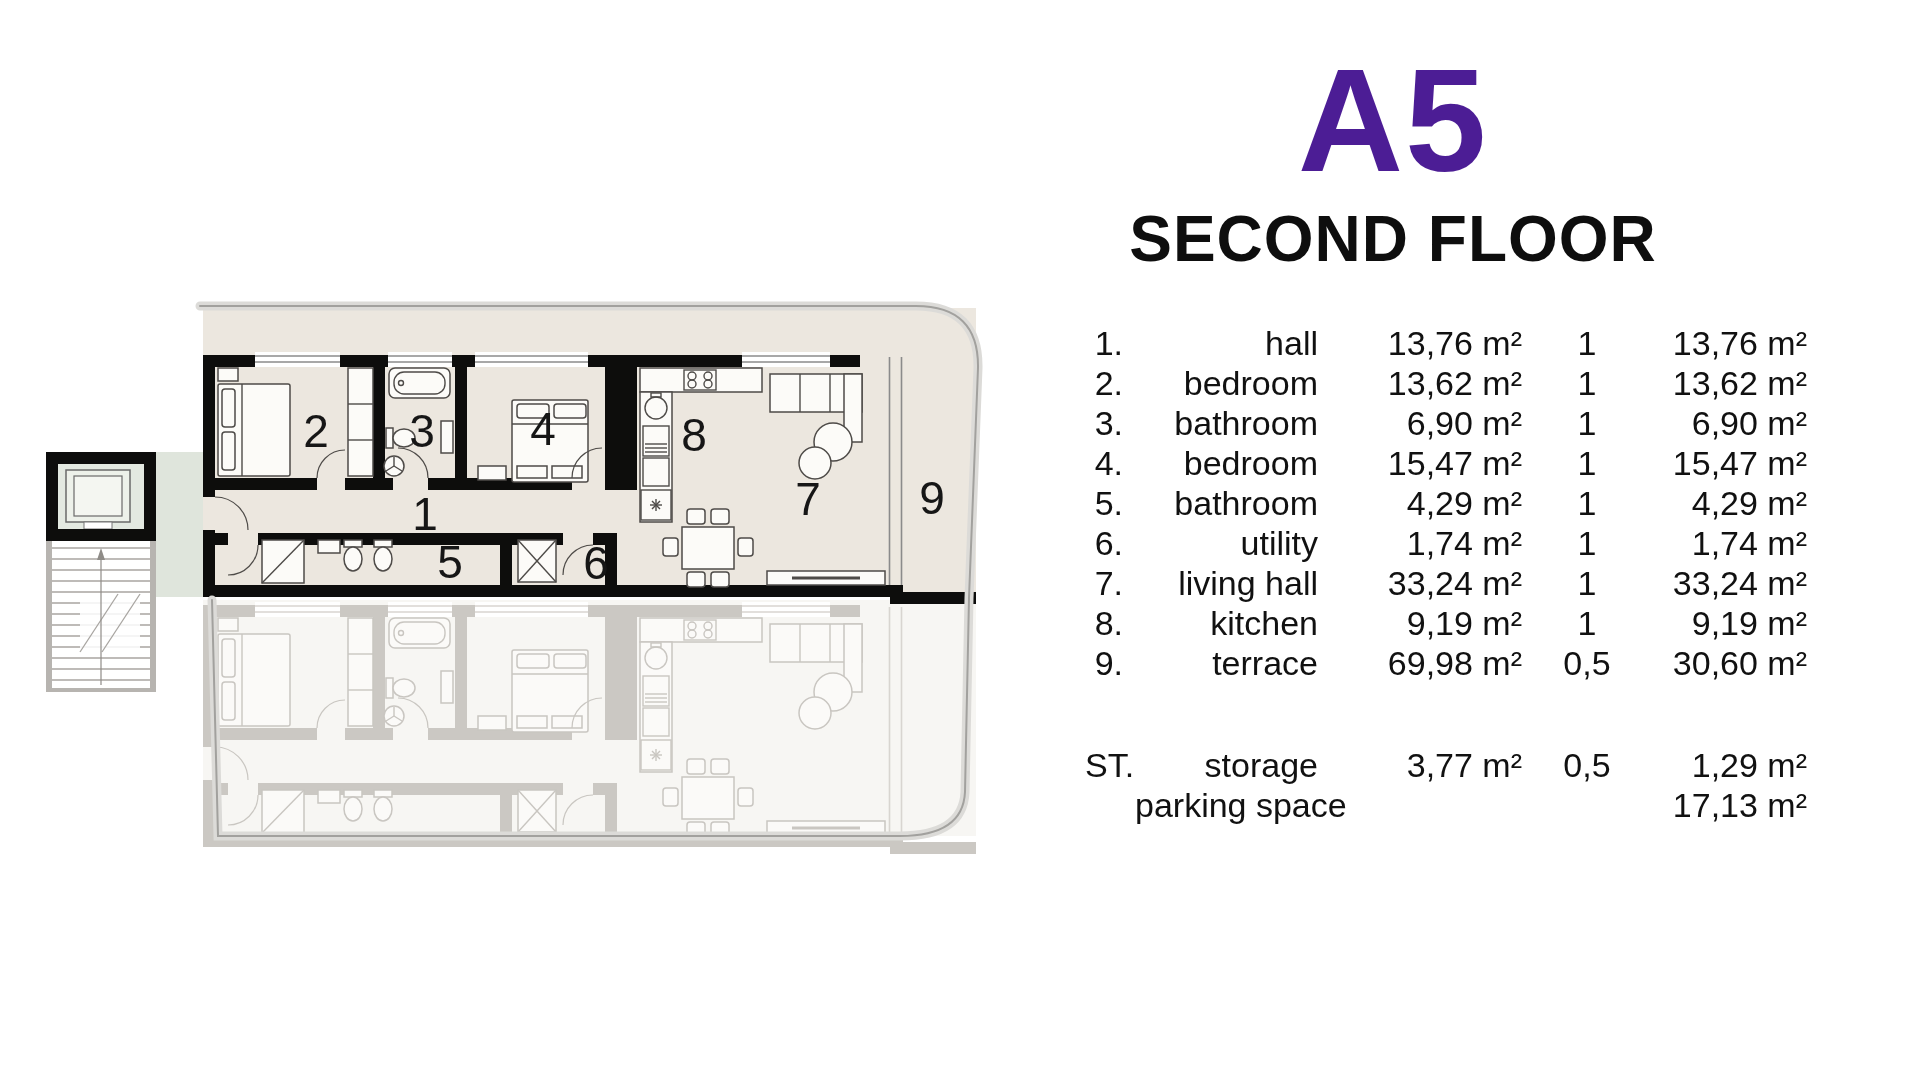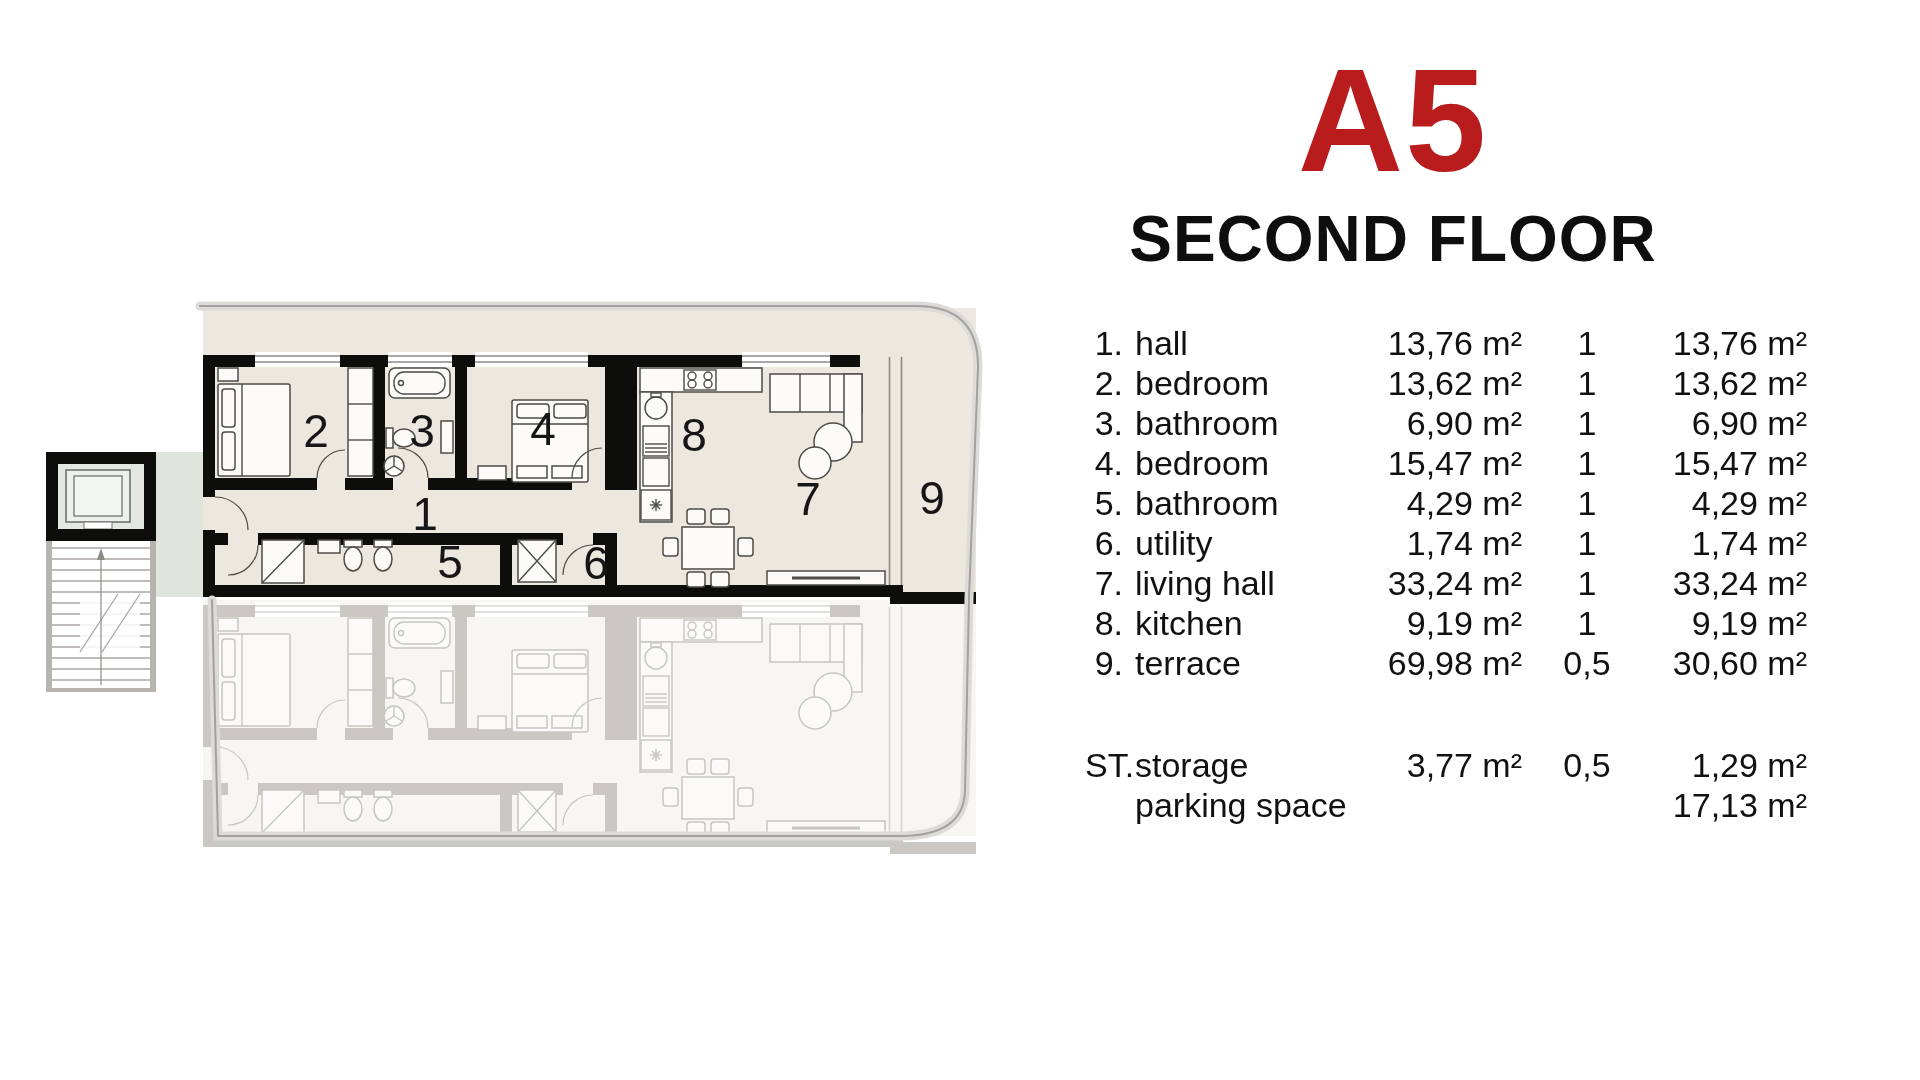--- a/index.html
+++ b/index.html
@@ -2,27 +2,27 @@
 <html><head>
 <meta charset="utf-8">
 <style>
   html,body{margin:0;padding:0;background:#ffffff;}
   #canvas{
     position:relative;width:1920px;height:1080px;background:#ffffff;overflow:hidden;
     font-family:"Liberation Sans","DejaVu Sans",sans-serif;color:#111;
   }
   
   .title-block{position:absolute;left:1060px;top:52px;width:666px;text-align:center;}
-  .unit-title{font-size:146px;line-height:.95;font-weight:bold;letter-spacing:2px;color:#b91c1c;}
+  .unit-title{font-size:146px;line-height:.95;font-weight:bold;letter-spacing:2px;color:#4c1d95;}
   .floor-subtitle{font-size:64px;line-height:1.05;font-weight:bold;letter-spacing:1px;margin-top:15px;color:#0e0e0e;}
   
   .legend{position:absolute;left:1085px;top:323px;width:740px;font-size:34px;line-height:40px;}
   .lrow{display:grid;grid-template-columns:38px 195px 204px 130px 155px;}
   .c-num{text-align:right;}
-  .c-name{padding-left:12px;white-space:nowrap;}
+  .c-name{padding-left:12px;white-space:nowrap;text-align:right;}
   .c-area{text-align:right;}
   .c-fact{text-align:center;}
   .c-tot{text-align:right;}
   .lrow.st-row{margin-top:62px;}
   
   .plan-wrap{position:absolute;left:40px;top:230px;width:950px;height:645px;}
   svg .w{fill:var(--wall,#0d0d0c);}
   svg .f{fill:var(--ff,#fcfbf8);stroke:var(--ln,#4e4b48);stroke-width:1.5;}
   svg .fo{fill:none;stroke:var(--ln,#4e4b48);stroke-width:1.4;}
   svg .wl{stroke:var(--ln2,#8b8b8b);stroke-width:1.6;}

